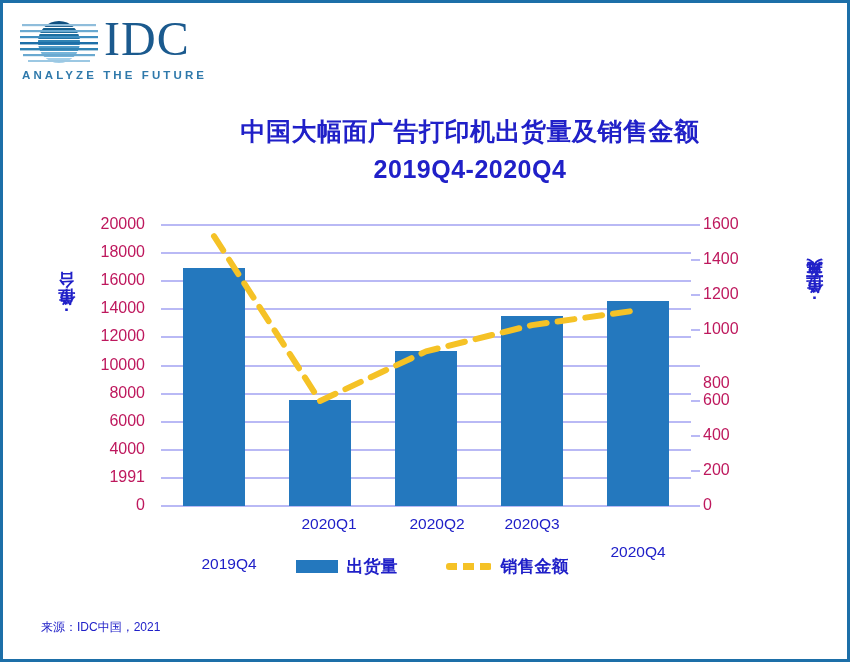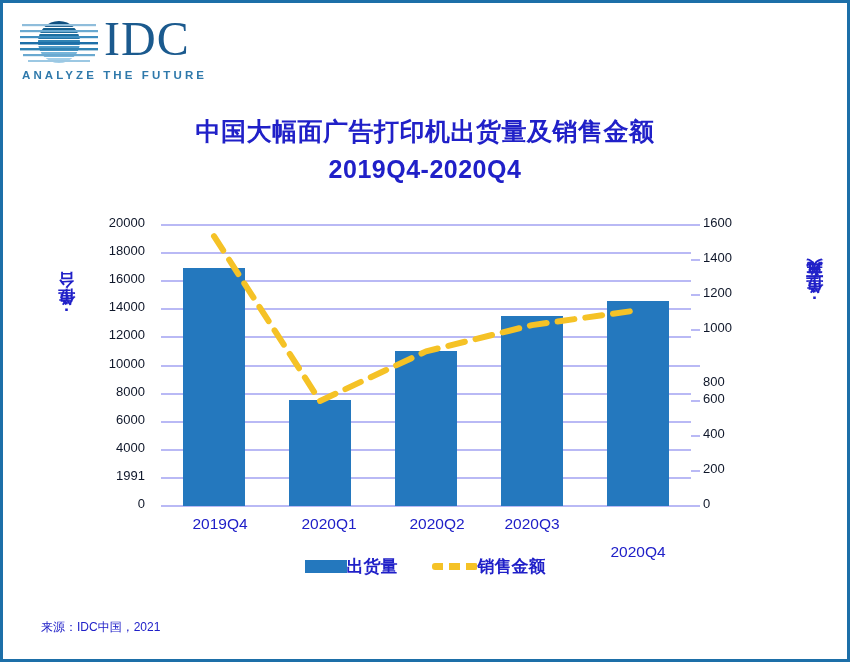--- a/index.html
+++ b/index.html
@@ -7,20 +7,21 @@
     width: 850px; height: 662px;
     font-family: "Liberation Sans", "DejaVu Sans", sans-serif;
     background: #ffffff;
   }
   #page {
     position: relative;
     width: 850px; height: 662px;
     background: #ffffff;
     border: 3px solid #1d6fa8;
     overflow: hidden;
+    padding-left: 45px;
   }
 
   
   #logo-block {
     position: absolute;
     left: 17px; top: 12px;
     width: 200px; height: 70px;
   }
   #logo-mark {
     position: absolute; left: 0; top: 2px;
@@ -73,22 +74,22 @@
   }
   .tick-stub {
     position: absolute;
     width: 9px; height: 2px;
     background: #b9b9f5;
   }
 
   
   .ytick {
     position: absolute;
-    font-size: 13px;
-    color: #0f172a;
+    font-size: 16px;
+    color: #be185d;
     white-space: nowrap;
   }
   .ytick-left { right: 702px; text-align: right; }
   .ytick-right { left: 700px; text-align: left; }
 
   .axis-title {
     position: absolute;
     font-size: 17px;
     font-weight: bold;
     color: #2020c8;
@@ -131,20 +132,22 @@
     left: 0; top: 552px;
     width: 100%;
     display: flex;
     justify-content: center;
     align-items: center;
     gap: 34px;
   }
   .legend-item {
     display: flex;
     align-items: center;
+    gap: 9px;
+    margin-left: 14px;
   }
   .legend-swatch-bar {
     width: 42px; height: 13px;
     background: #2478be;
   }
   .legend-swatch-line {
     width: 46px; height: 7px;
     background: repeating-linear-gradient(
       to right,
       #f5c226 0px, #f5c226 11px,
@@ -224,21 +227,21 @@
       <div class="ytick ytick-right" style="top: 457.875px;">200</div>
       <div class="ytick ytick-right" style="top: 422.75px;">400</div>
       <div class="ytick ytick-right" style="top: 387.625px;">600</div>
       <div class="ytick ytick-right" style="top: 371px;">800</div>
       <div class="ytick ytick-right" style="top: 317.375px;">1000</div>
       <div class="ytick ytick-right" style="top: 282.25px;">1200</div>
       <div class="ytick ytick-right" style="top: 247.125px;">1400</div>
       <div class="ytick ytick-right" style="top: 212px;">1600</div>
     </div>
   <div id="xticks">
-      <div class="xtick" style="left: 157px; width: 120px;">2019Q4</div>
+      <div class="xtick" style="left: 166px; width: 120px; margin-top: 40px;">2019Q4</div>
       <div class="xtick" style="left: 266px; width: 120px;">2020Q1</div>
       <div class="xtick" style="left: 374px; width: 120px;">2020Q2</div>
       <div class="xtick" style="left: 469px; width: 120px;">2020Q3</div>
       <div class="xtick" style="left: 575px; width: 120px; margin-top: 28px;">2020Q4</div>
     </div>
 
   <div id="plot">
     <div id="grid">
         <div class="axis-zero" style="top: 280px;"></div>
         <div class="gridline" style="top: 251.9px;"></div>

